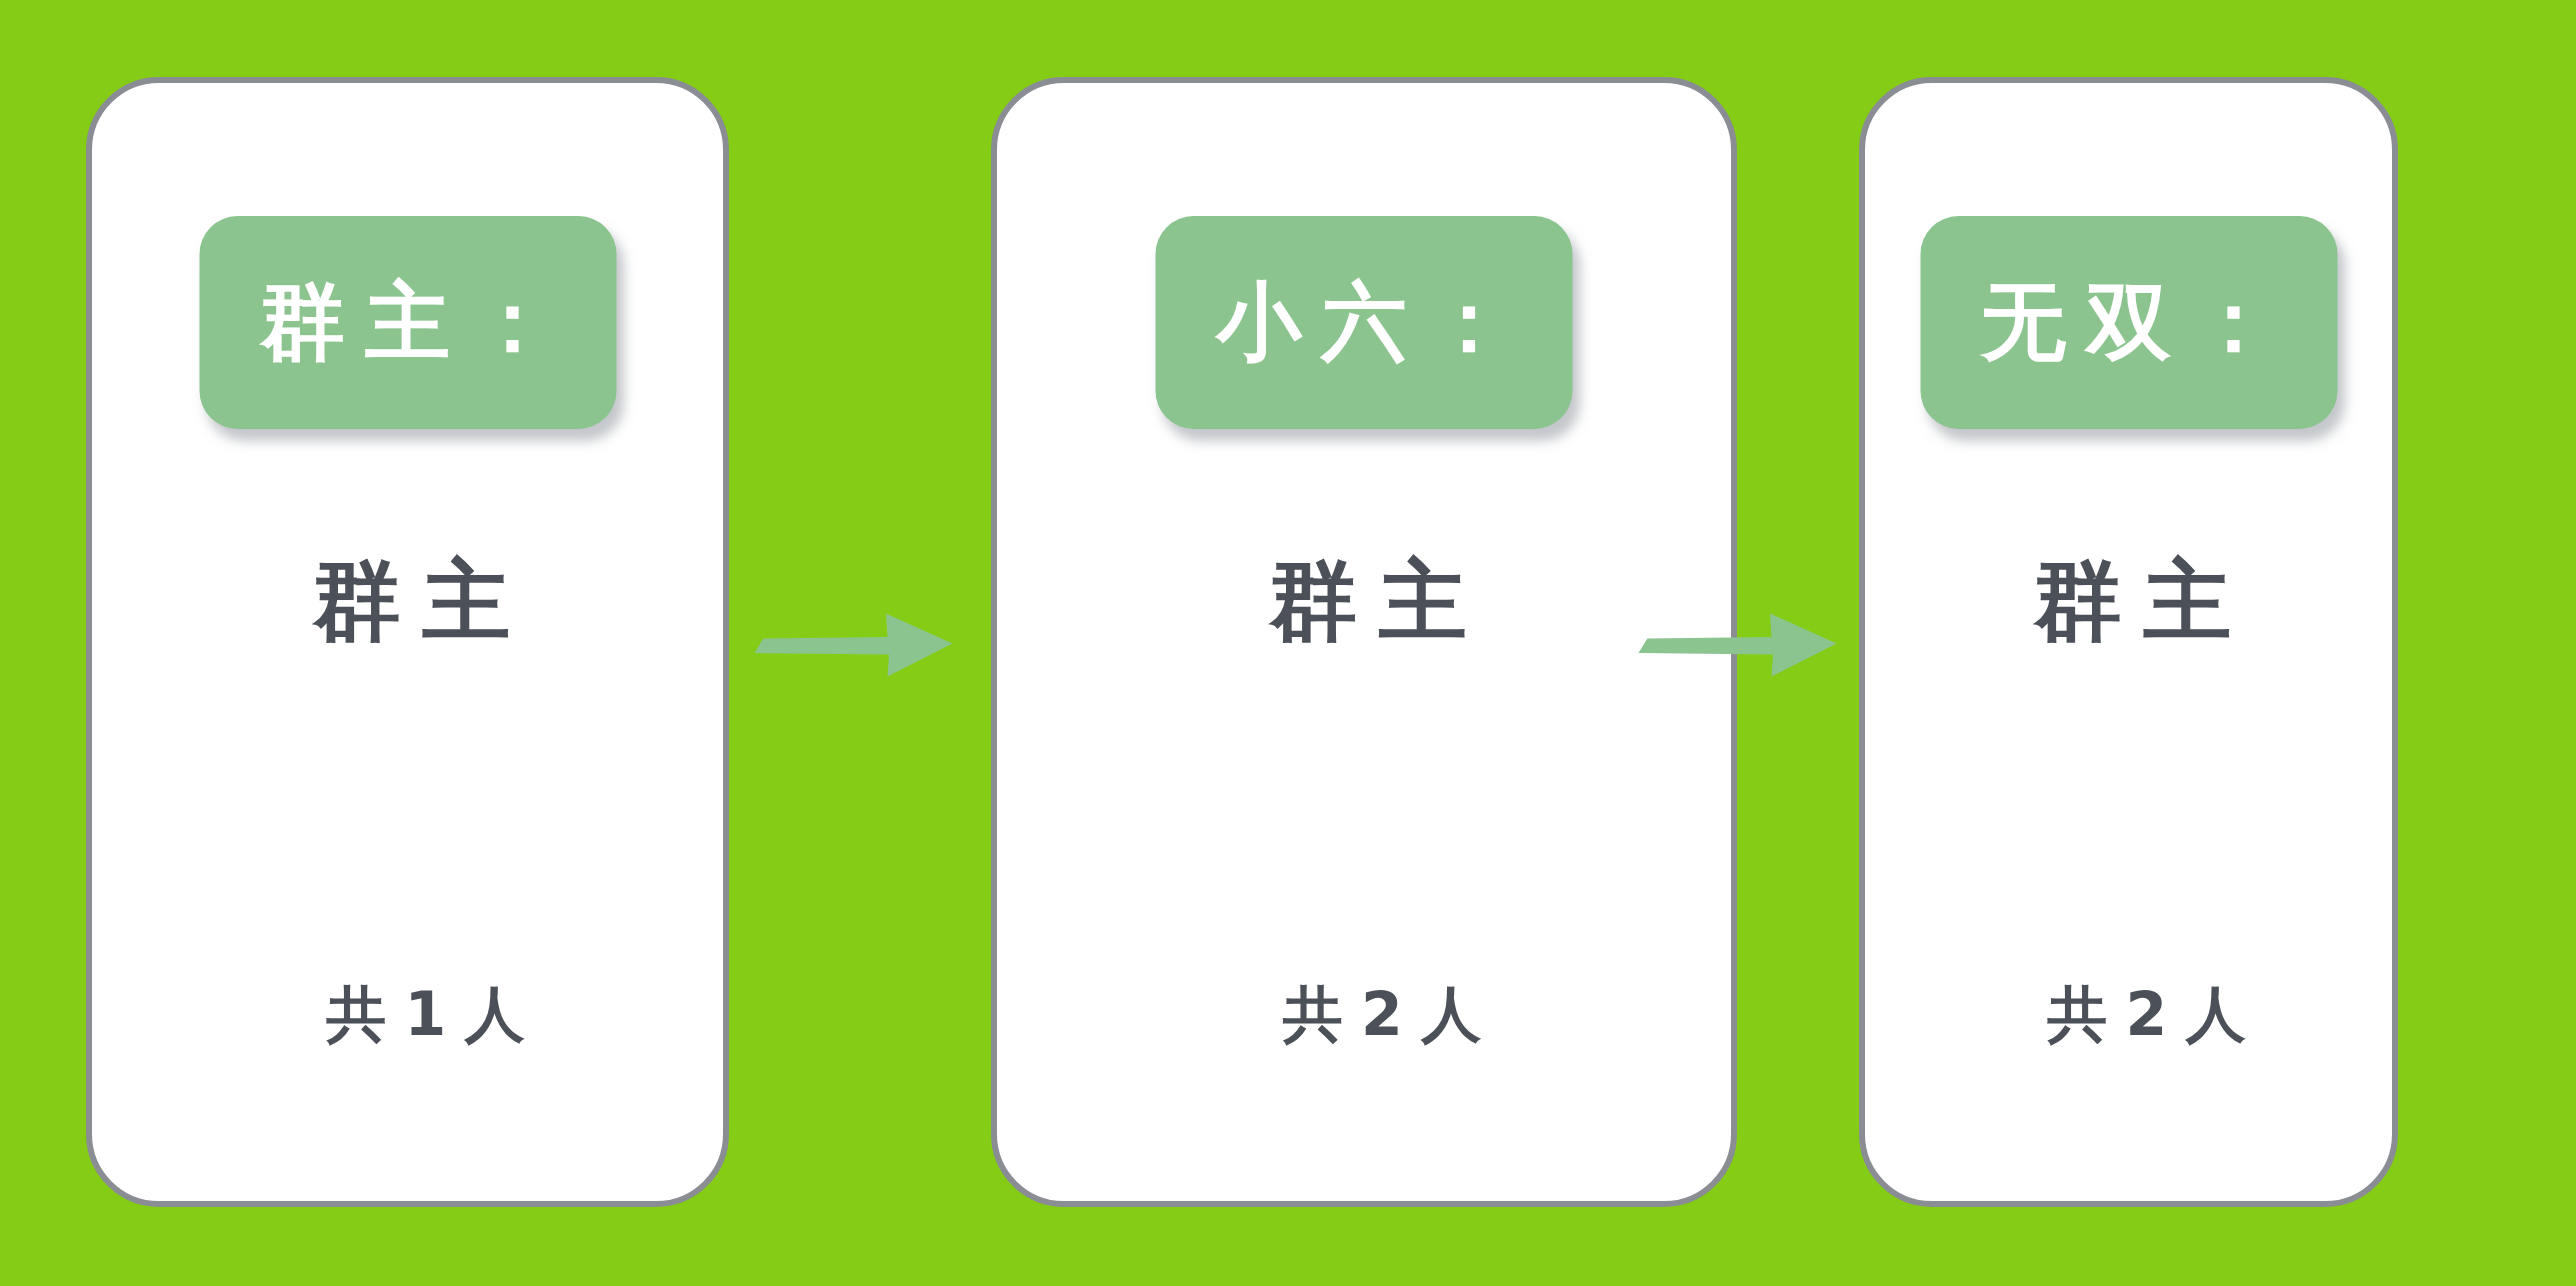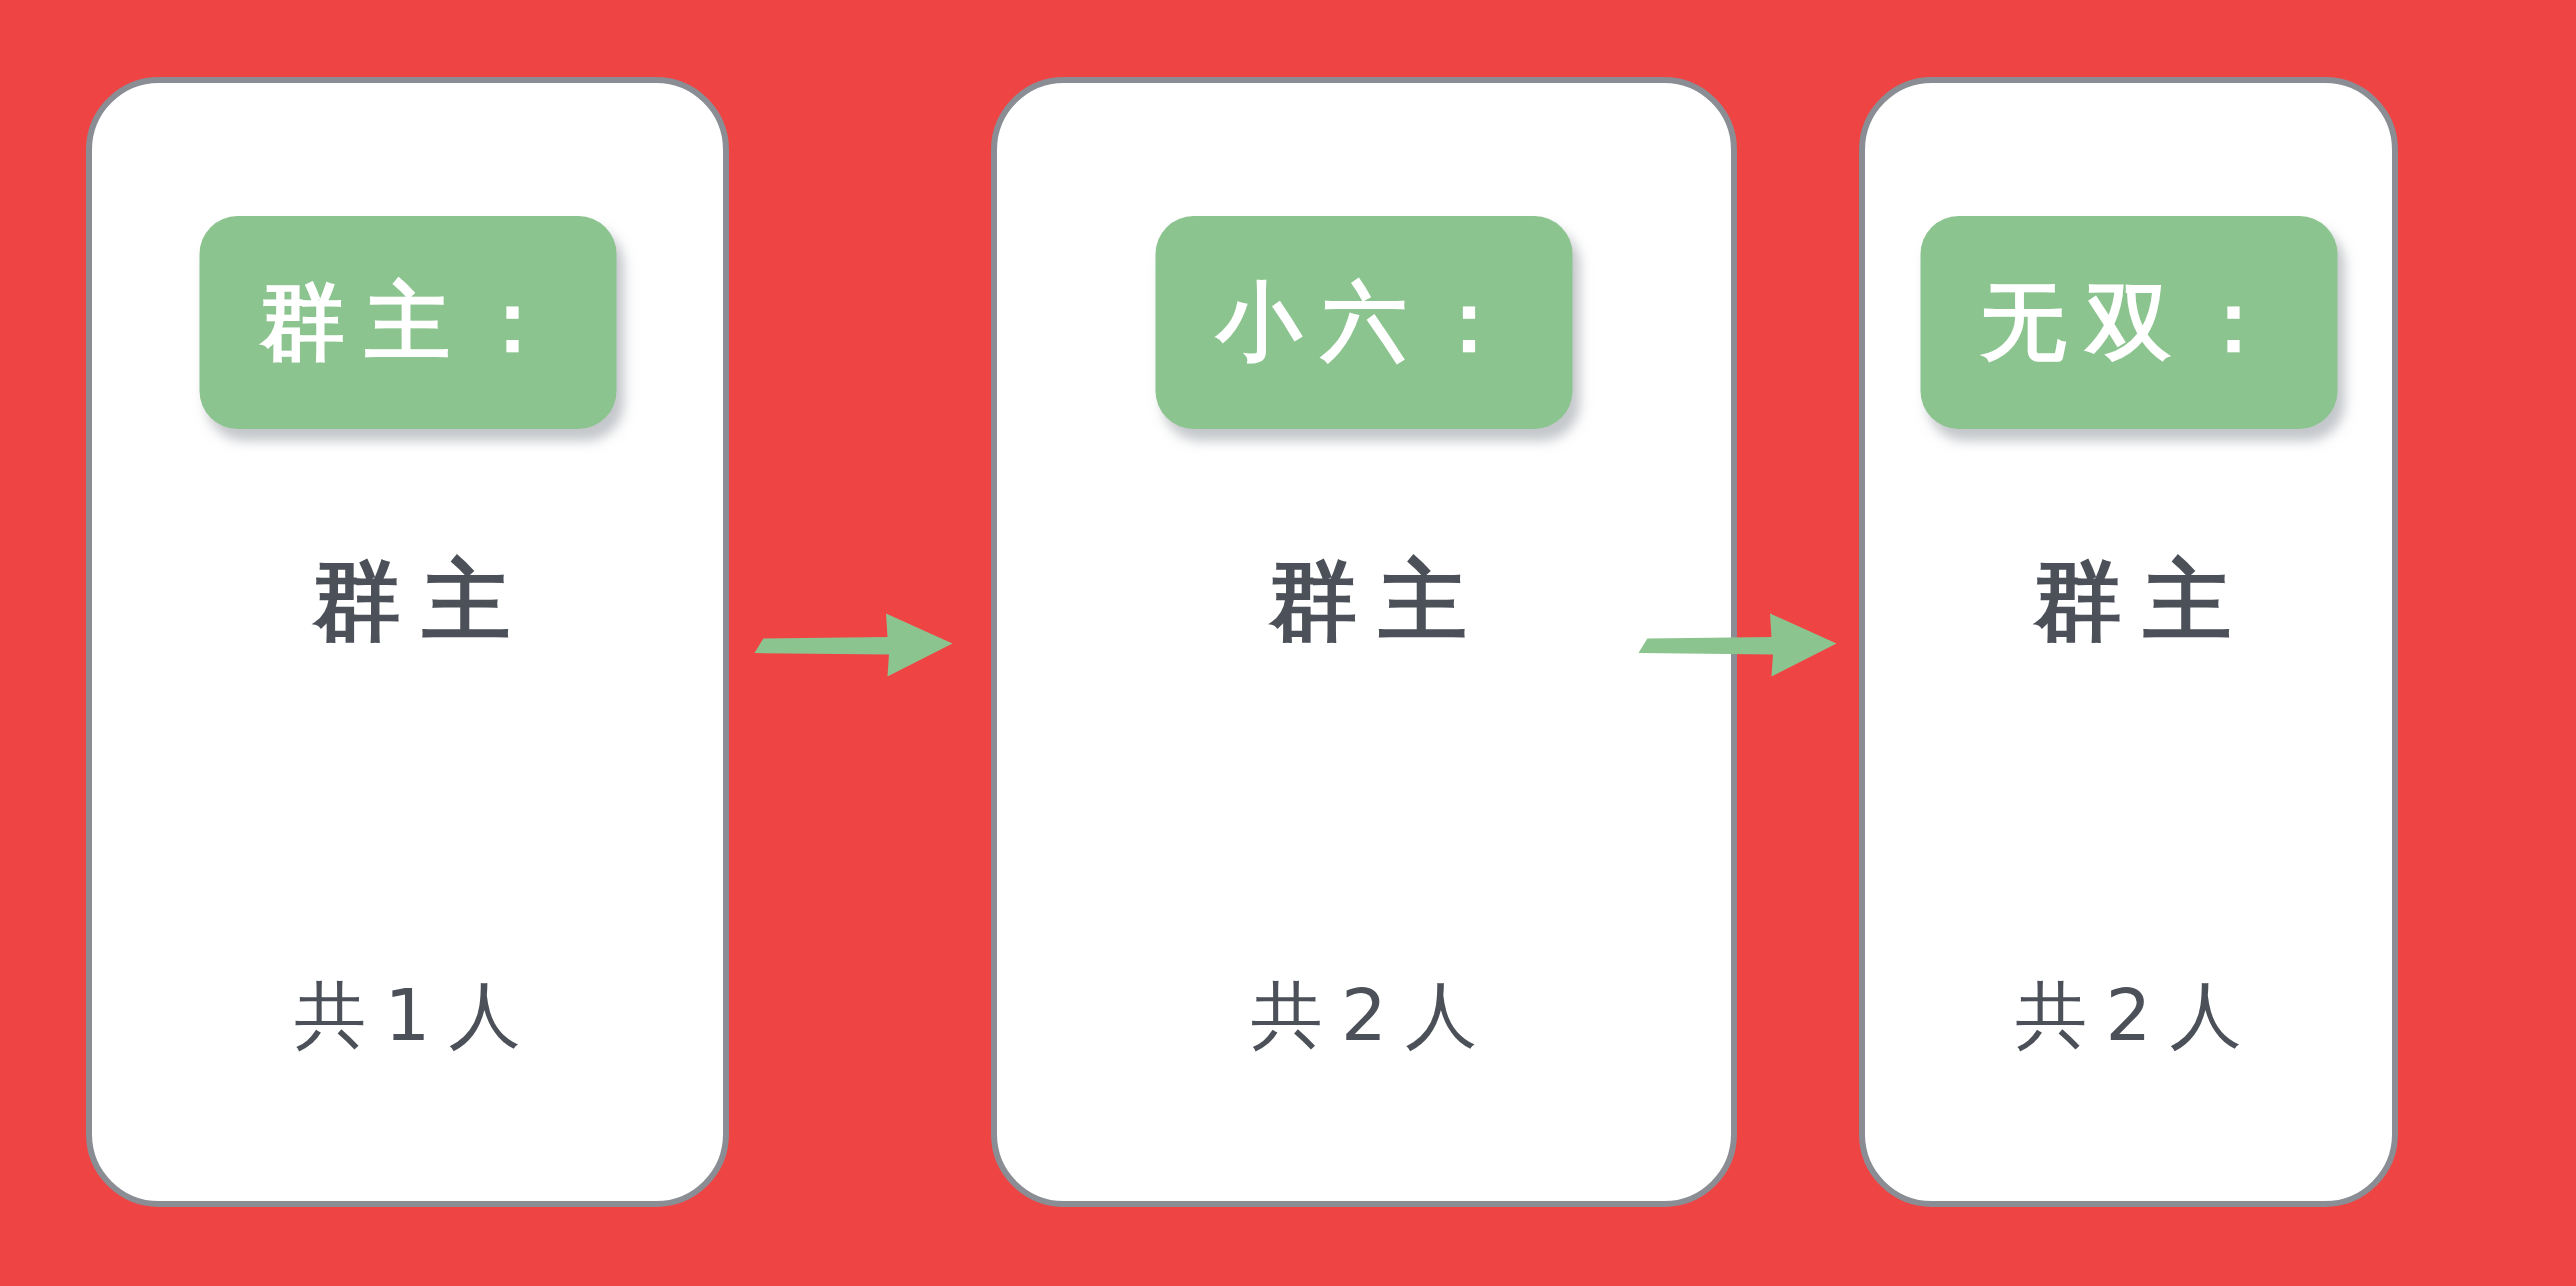--- a/index.html
+++ b/index.html
@@ -4,21 +4,21 @@
 <style>
   html, body {
     margin: 0;
     padding: 0;
     background: #ffffff;
   }
   .canvas {
     position: relative;
     width: 2576px;
     height: 1287px;
-    background: #ef4444;
+    background: #84cc16;
     overflow: hidden;
     font-family: "DejaVu Sans", "Liberation Sans", sans-serif;
   }
   .panel {
     position: absolute;
     top: 77px;
     height: 1130px;
     border: 6.1px solid #8a8d93;
     border-radius: 73px;
     background: #ffffff;
@@ -69,25 +69,26 @@
   .count-line {
     position: absolute;
     left: 0;
     top: 868px;
     width: 100%;
     height: 129px;
     display: flex;
     align-items: center;
     justify-content: center;
     color: #4c5159;
-    font-size: 72px;
-    font-weight: 400;
+    font-size: 60px;
+    font-weight: 700;
     letter-spacing: 18.3px;
     text-indent: 18.3px;
     white-space: nowrap;
+    padding-left: 18px;
   }
   .flow-arrow {
     position: absolute;
     top: 609px;
     width: 201px;
     height: 72px;
   }
   .flow-arrow.a1 { left: 753px; }
   .flow-arrow.a2 { left: 1637px; }
 </style>

